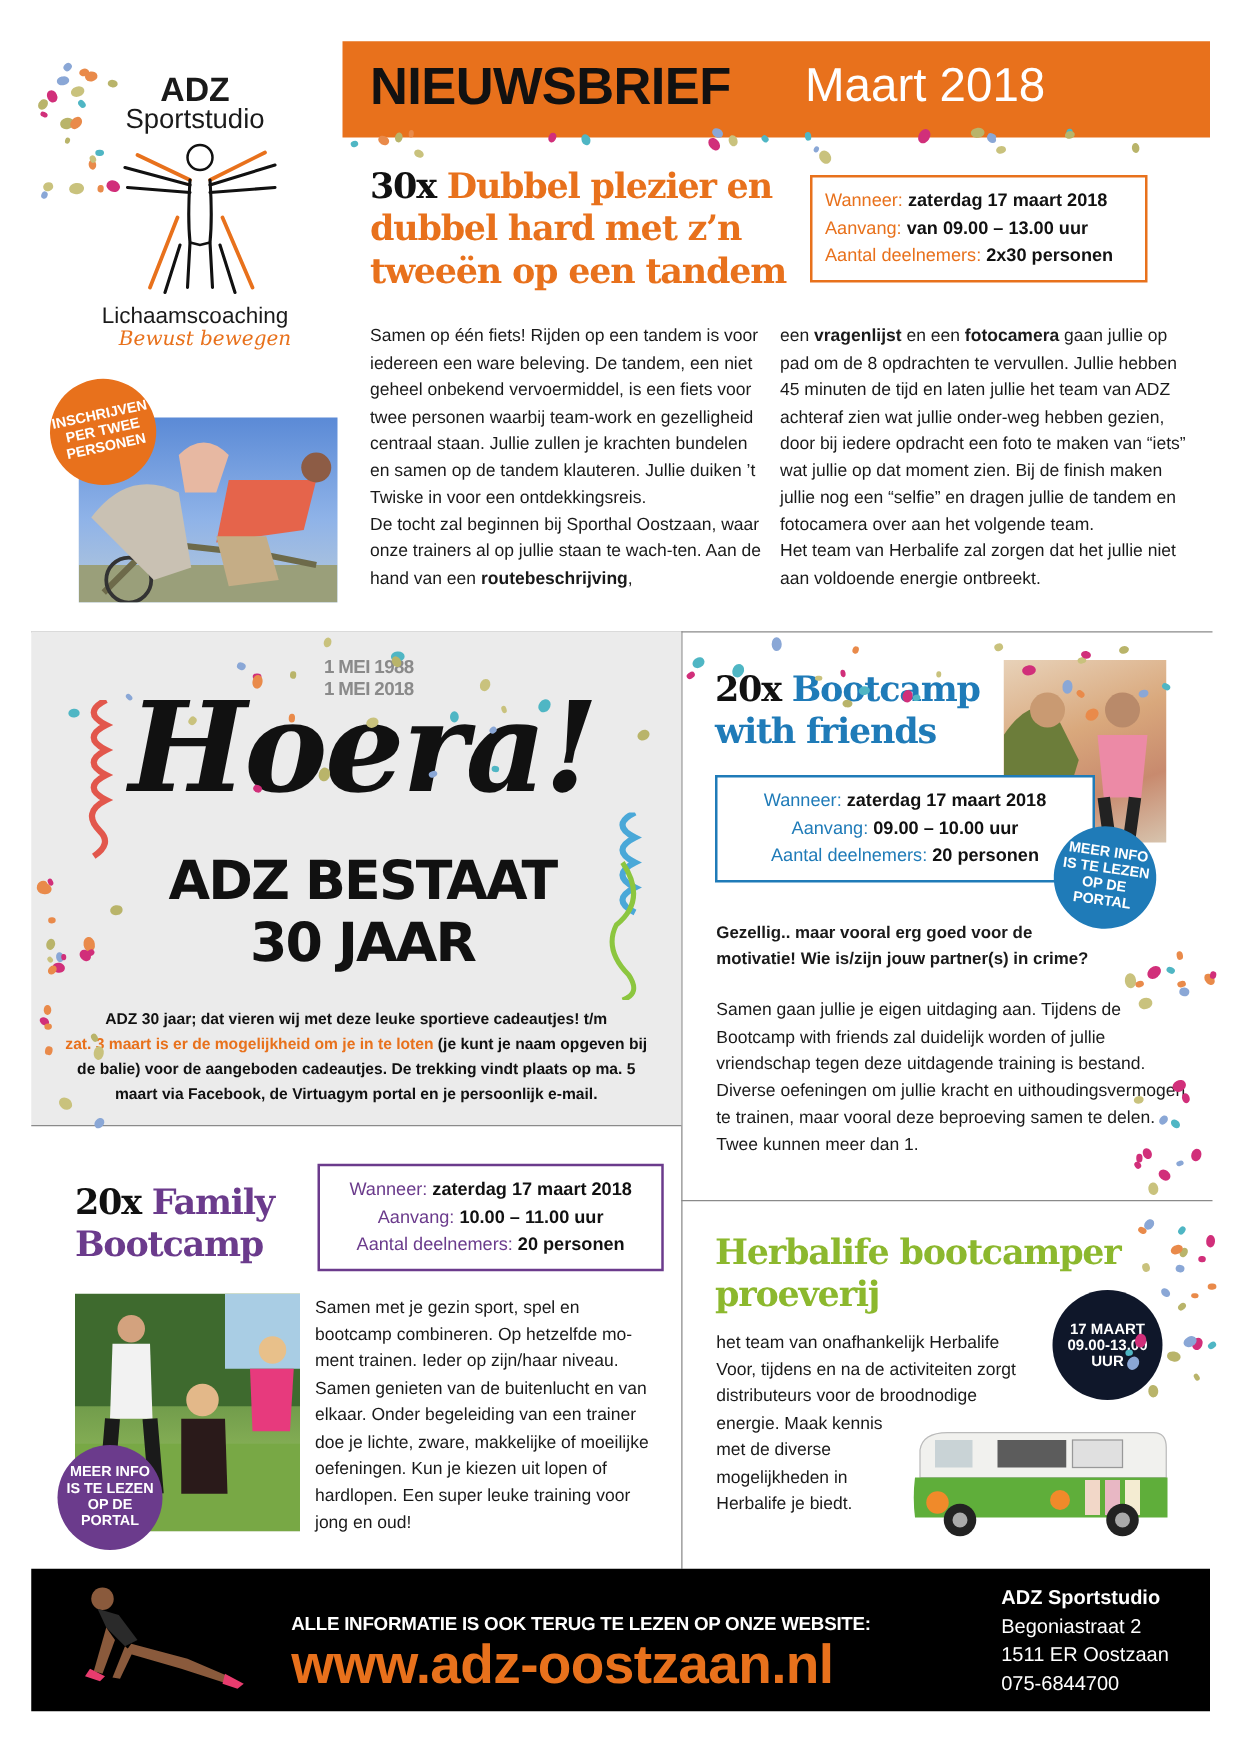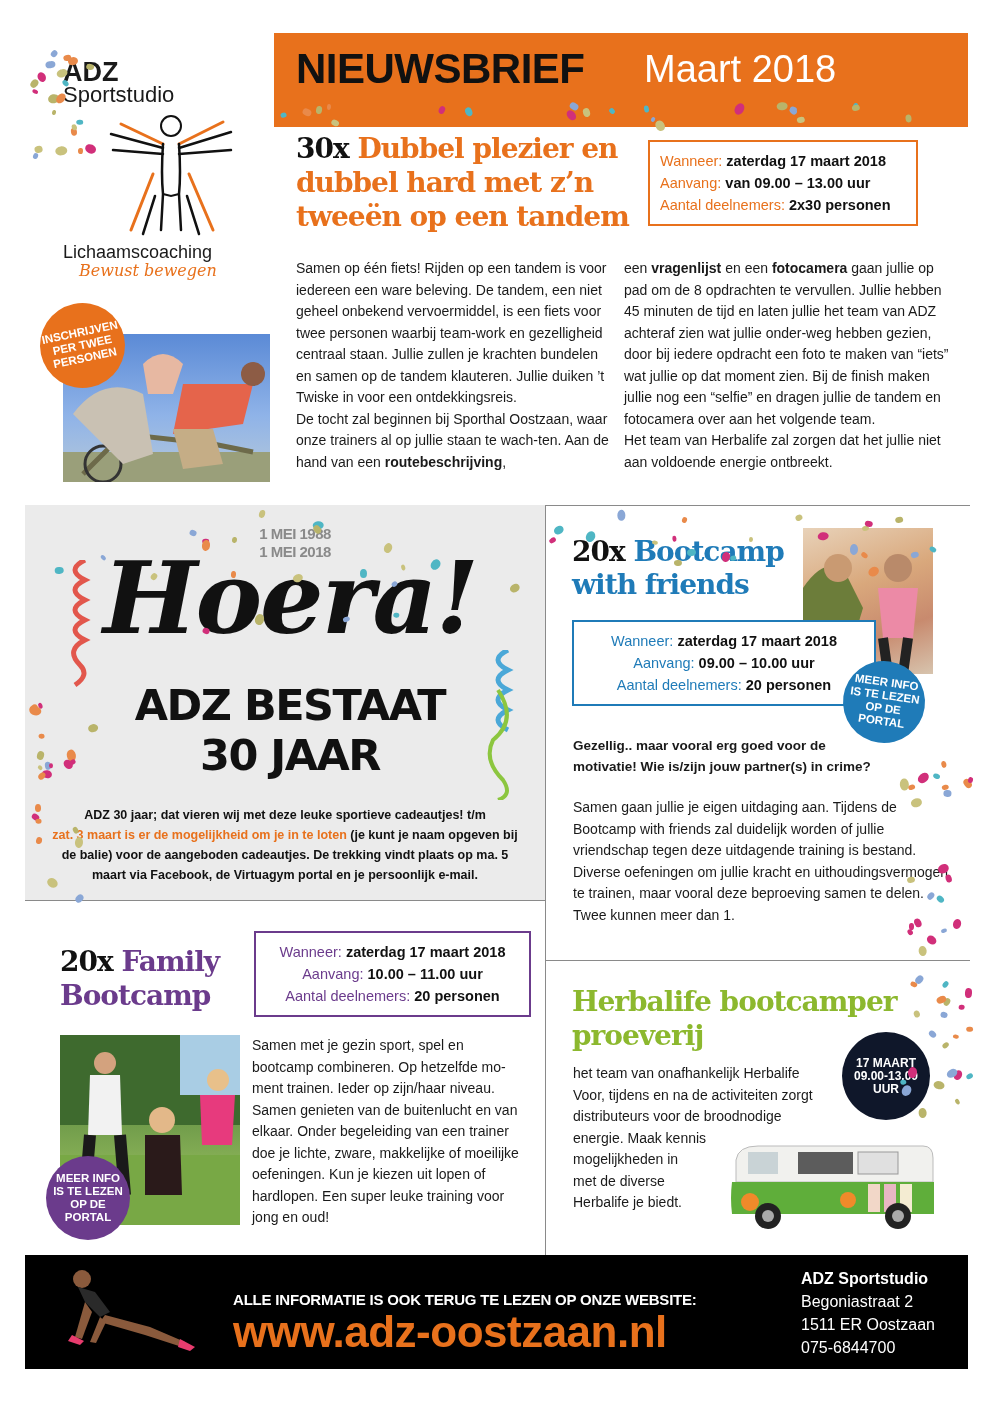--- a/index.html
+++ b/index.html
@@ -3,29 +3,29 @@
 <meta charset="utf-8">
 <style>
   html,body{margin:0;padding:0;background:#fff;}
   body{width:992px;height:1403px;position:relative;overflow:hidden;font-family:"DejaVu Sans",sans-serif;color:#1a1a1a;}
   .abs{position:absolute;}
   .serif{font-family:"DejaVu Serif","Liberation Serif",serif;font-weight:bold;}
   .body-text{font-family:"Liberation Sans",sans-serif;font-size:14px;line-height:21.5px;color:#1a1a1a;}
   .dot{position:absolute;border-radius:50%;}
 
   
-  #logo{left:71px;top:58px;width:200px;height:240px;text-align:left;}
+  #logo{left:60px;top:58px;width:200px;height:240px;text-align:center;}
   #logo .adz{font-family:"Liberation Sans",sans-serif;font-weight:bold;font-size:27px;line-height:28px;margin-left:-8px;}
   #logo .sportstudio{font-family:"Liberation Sans",sans-serif;font-size:22px;line-height:18px;margin-left:-8px;}
   #logo .figure{position:relative;width:160px;height:138px;margin:0 auto;}
   #logo .licha{font-family:"Liberation Sans",sans-serif;font-size:18px;line-height:20px;margin-left:-8px;}
   #logo .bewust{font-family:"DejaVu Serif",serif;font-style:italic;color:#e8711c;font-size:16px;line-height:18px;margin-left:8px;}
 
   
-  #header{left:274px;top:33px;width:694px;height:94px;background:#e8711c;}
+  #header{left:274px;top:33px;width:694px;height:77px;background:#e8711c;}
   #header .t1{position:absolute;left:22px;top:12px;font-family:"Liberation Sans",sans-serif;font-weight:bold;font-size:42px;color:#111;letter-spacing:-0.5px;}
   #header .t2{position:absolute;left:370px;top:15px;font-family:"Liberation Sans",sans-serif;font-size:38px;color:#fff;}
 
   
   #tandem-title{left:296px;top:132px;width:340px;font-size:28px;line-height:34px;color:#e8711c;letter-spacing:-1px;}
   #tandem-title .num{color:#111;}
   .infobox{position:absolute;border:2px solid;padding:8px 10px;font-family:"Liberation Sans",sans-serif;font-size:14.5px;line-height:22px;font-weight:bold;color:#111;}
   .infobox .lbl{font-weight:normal;}
   #tandem-box{left:648px;top:140px;width:246px;height:66px;border-color:#e8711c;}
   #tandem-box .lbl{color:#e8711c;}
@@ -414,22 +414,22 @@
     <div>17 MAART</div>
     <div>09.00-13.00</div>
     <div>UUR</div>
   </div>
 </div>
 <div id="herb-body" class="abs body-text">
   <div>het team van onafhankelijk Herbalife</div>
   <div>Voor, tijdens en na de activiteiten zorgt</div>
   <div>distributeurs voor de broodnodige</div>
   <div>energie. Maak kennis</div>
+  <div>met de diverse</div>
   <div>mogelijkheden in</div>
-  <div>met de diverse</div>
   <div>Herbalife je biedt.</div>
 </div>
 <div id="herb-van" class="abs">
   <svg width="210" height="92" viewBox="0 0 210 92">
     <path d="M8 20 Q10 6 30 6 L195 6 Q205 6 205 18 L205 42 L8 42 Z" fill="#f1f1ee" stroke="#bbb"></path>
     <rect x="20" y="12" width="30" height="22" fill="#c9d3d6"></rect>
     <rect x="70" y="12" width="55" height="22" fill="#5c5c5c"></rect>
     <rect x="130" y="12" width="40" height="22" fill="#e0e0e0" stroke="#999"></rect>
     <path d="M4 42 L206 42 L206 74 L4 74 Q2 58 4 42 Z" fill="#5fae3a"></path>
     <circle cx="22" cy="62" r="9" fill="#f08a2a"></circle>

